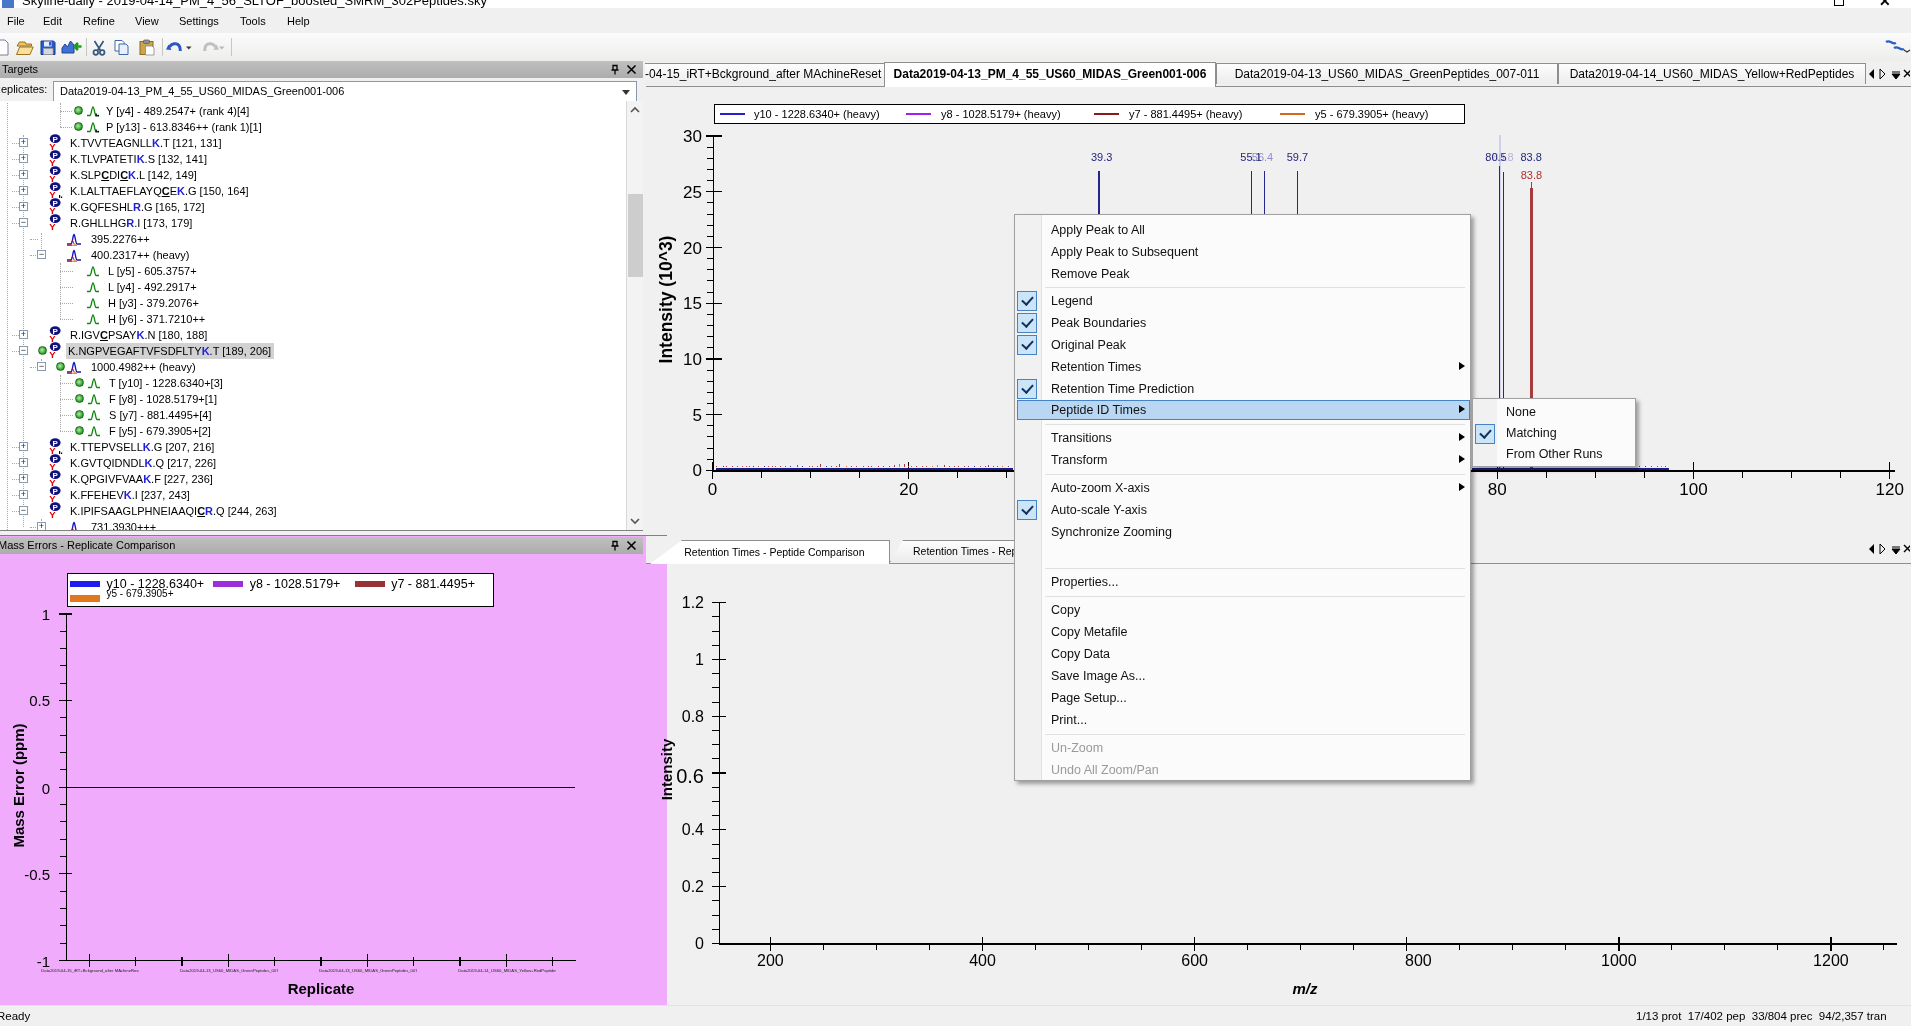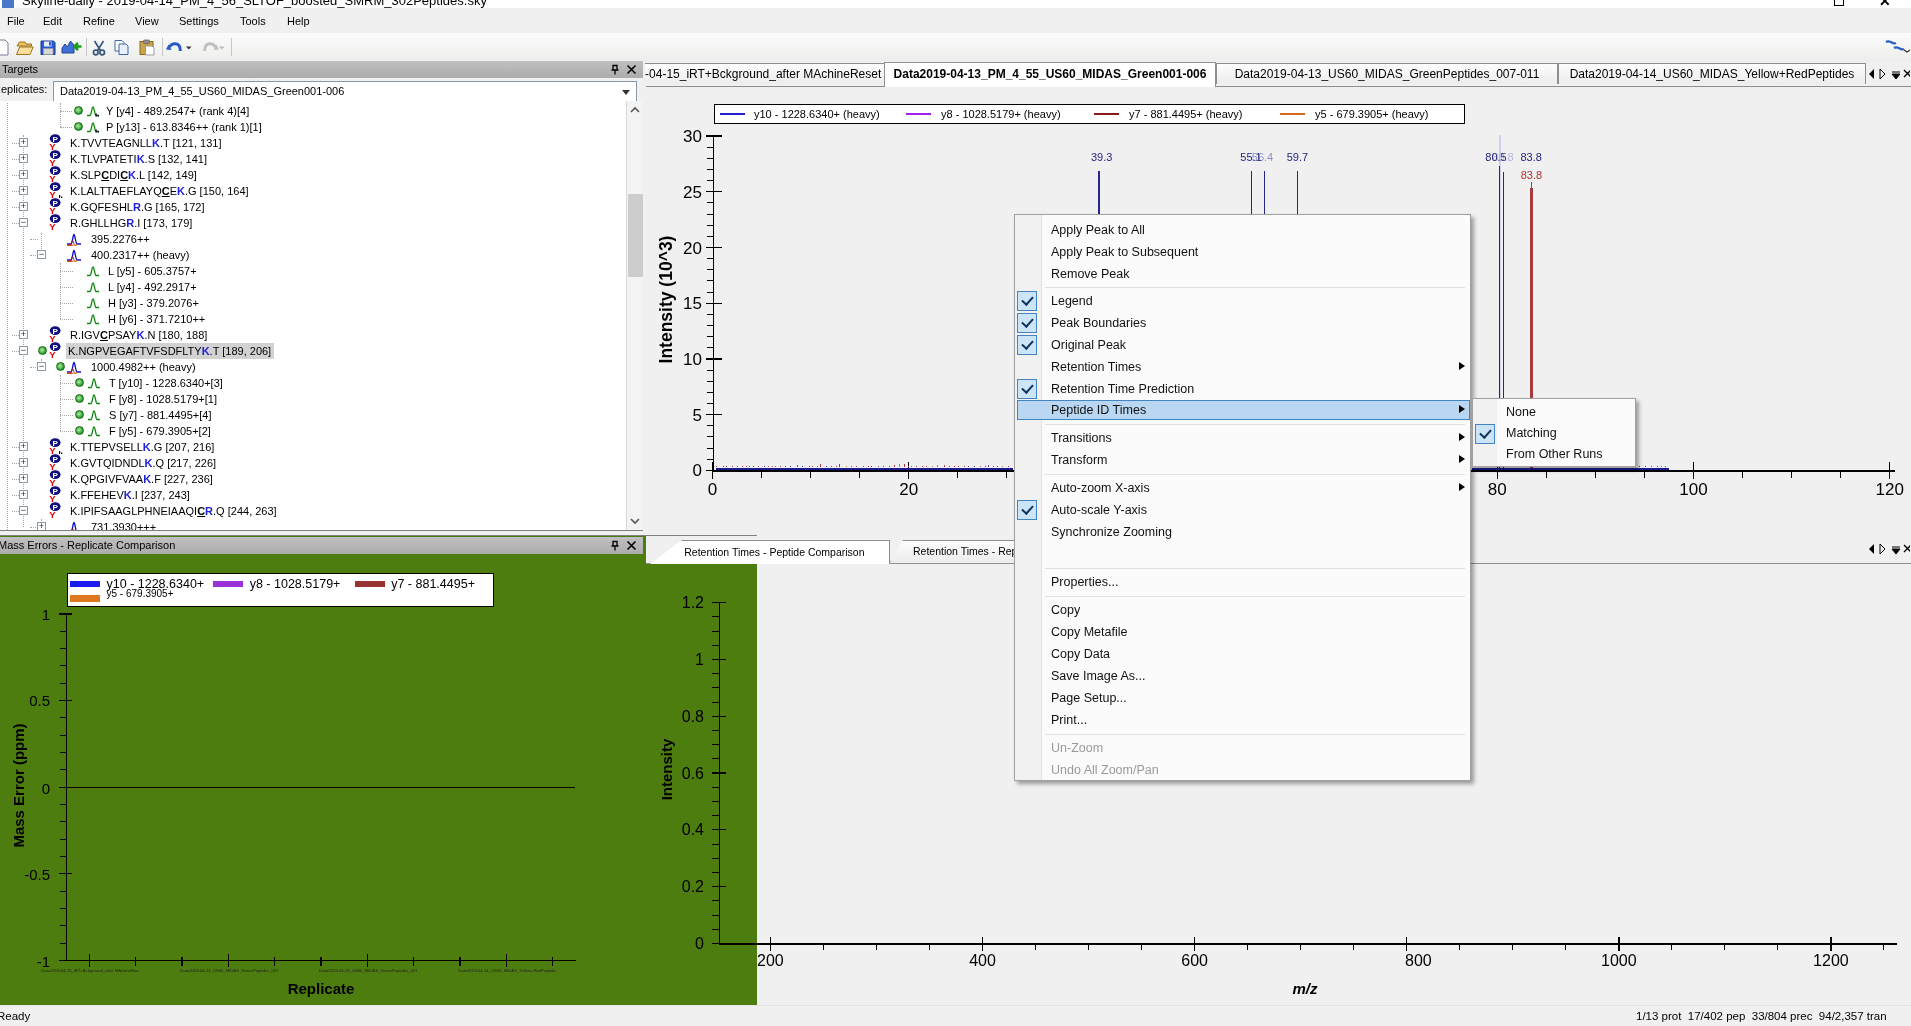--- a/index.html
+++ b/index.html
@@ -334,21 +334,21 @@
         </svg>
       </div>
 <div style="position:absolute;left:2px;top:416px;width:12px;height:8px">
         <svg width="12" height="8">
           <path d="M2 2 L6 6 L10 2" stroke="#555" stroke-width="1.6" fill="none"></path>
         </svg>
       </div>
 <div style="position:absolute;left:1px;top:93px;width:15px;height:83px;background:#cdcdcd"></div>
 </div>
 </div>
-<div class="abs" style="left:0;top:535px;width:757px;height:470px;background:#4d7c0f;border-top:1px solid #808080">
+<div class="abs" style="left:0;top:535px;width:667px;height:470px;background:#f0abfc;border-top:1px solid #808080">
 <div class="ptitle" style="left:0;top:1px;width:643px;height:17px;line-height:17px">
 <span style="position:absolute;left:-2px">Mass Errors - Replicate Comparison</span>
 <svg class="pin" style="left:610px;top:3px" width="11" height="12" viewBox="0 0 11 12">
         <path d="M3 1.5h4v4.5h-4zM1.5 6h7M5 6v4.5" stroke="#000" stroke-width="1.3" fill="none"></path>
       </svg>
 <svg class="pin" style="left:626px;top:3px" width="11" height="11" viewBox="0 0 11 11">
         <path d="M1.5 1.5 9.5 9.5M9.5 1.5 1.5 9.5" stroke="#000" stroke-width="1.6" fill="none"></path>
       </svg>
 </div>
 </div>
@@ -615,21 +615,21 @@
   </div>
 <div class="abs" style="left:646px;top:535px;width:1265px;height:470px;background:transparent;overflow:hidden">
     <div style="position:absolute;left:72.5px;top:67px;width:1.4px;height:342.6px;background:#000;"></div>
     <div style="position:absolute;left:65.5px;top:66.89999999999998px;width:14px;height:1.4px;background:#000;"></div>
     <div class="tlab" style="left:24px;top:59.10000000000002px;font-size:16px;width:34px;text-align:right">1.2</div>
     <div style="position:absolute;left:65.5px;top:123.69999999999993px;width:14px;height:1.4px;background:#000;"></div>
     <div class="tlab" style="left:24px;top:115.89999999999998px;font-size:16px;width:34px;text-align:right">1</div>
     <div style="position:absolute;left:65.5px;top:180.5px;width:14px;height:1.4px;background:#000;"></div>
     <div class="tlab" style="left:24px;top:172.70000000000005px;font-size:16px;width:34px;text-align:right">0.8</div>
     <div style="position:absolute;left:65.5px;top:237.29999999999995px;width:14px;height:1.4px;background:#000;"></div>
-    <div class="tlab" style="left:24px;top:229.5px;font-size:16px;width:34px;text-align:right">0.6</div>
+    <div class="tlab" style="left:24px;top:229.5px;font-size:20px;width:34px;text-align:right">0.6</div>
     <div style="position:absolute;left:65.5px;top:294.0999999999999px;width:14px;height:1.4px;background:#000;"></div>
     <div class="tlab" style="left:24px;top:286.29999999999995px;font-size:16px;width:34px;text-align:right">0.4</div>
     <div style="position:absolute;left:65.5px;top:350.9px;width:14px;height:1.4px;background:#000;"></div>
     <div class="tlab" style="left:24px;top:343.1px;font-size:16px;width:34px;text-align:right">0.2</div>
     <div style="position:absolute;left:65.5px;top:407.69999999999993px;width:14px;height:1.4px;background:#000;"></div>
     <div class="tlab" style="left:24px;top:399.9px;font-size:16px;width:34px;text-align:right">0</div>
     <div style="position:absolute;left:66px;top:81.30000000000007px;width:6.5px;height:1px;background:#000;"></div>
     <div style="position:absolute;left:66px;top:95.5px;width:6.5px;height:1px;background:#000;"></div>
     <div style="position:absolute;left:66px;top:109.70000000000005px;width:6.5px;height:1px;background:#000;"></div>
     <div style="position:absolute;left:66px;top:138.10000000000002px;width:6.5px;height:1px;background:#000;"></div>

